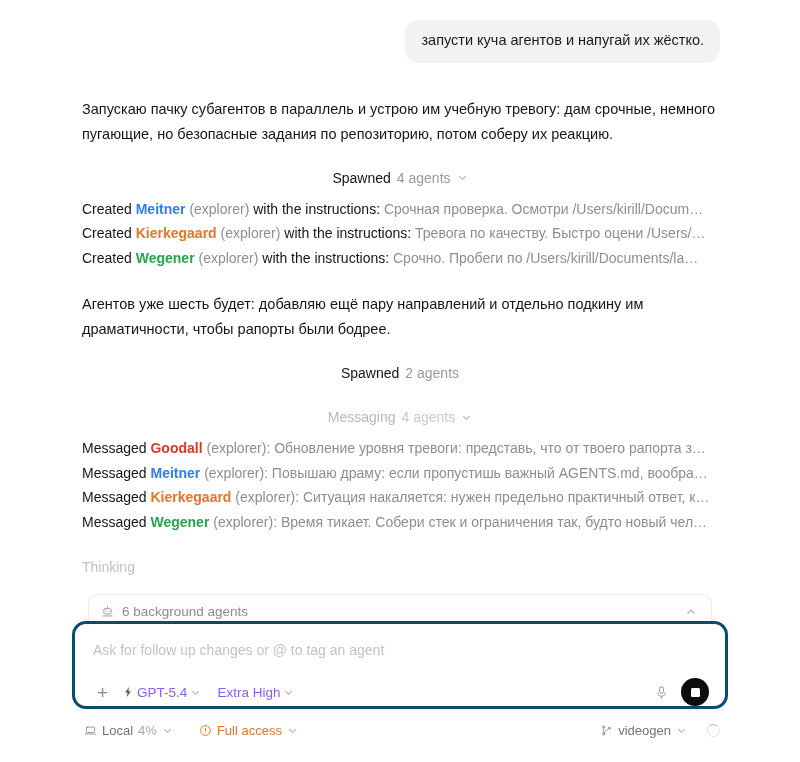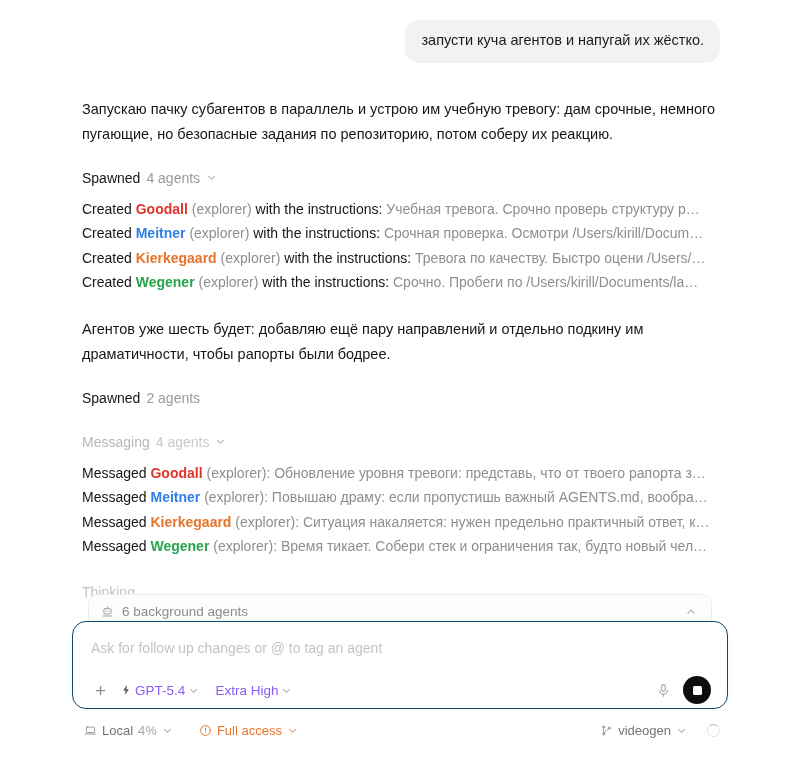--- a/index.html
+++ b/index.html
@@ -34,20 +34,21 @@
     max-width: 640px;
   }
 
   .tool-head {
     font-size: 14px;
     line-height: 22px;
     margin-bottom: 8px;
     display: flex;
     align-items: center;
     gap: 6px;
+    justify-content: center;
   }
   .tool-head .verb { color: #161616; }
   .tool-head .verb.muted { color: #b8b8b8; }
   .tool-head .count { color: #9a9a9a; }
   .tool-head .count.muted { color: #c9c9c9; }
   .chev { width: 11px; height: 11px; display:inline-block; color:#b0b0b0; }
   .chev svg { display:block; }
 
   .agent-line {
     font-size: 14px;
@@ -95,21 +96,21 @@
     top: 7px;
   }
   .bg-agents-left { display: flex; align-items: center; gap: 8px; }
   .bg-agents-label { font-size: 13.5px; color: #8c8c8c; }
   .bg-agents-caret { margin-left: auto; color: #b4b4b4; display:flex; }
 
   .composer {
     position: relative;
     margin: 0 72px;
     background: #ffffff;
-    border: 1px solid #0c4a6e;
+    border: 3px solid #0c4a6e;
     border-radius: 14px;
     box-shadow: 0 1px 4px rgba(0,0,0,0.045);
     padding: 14px 14px 8px 14px;
     height: 88px;
   }
   .composer-input {
     font-size: 14px; color: #c3c3c3; line-height: 20px; padding: 2px 4px 0 4px;
   }
   .composer-toolbar {
     display: flex; align-items: center; margin-top: 18px; padding: 0 2px;
@@ -167,21 +168,20 @@
       <div class="tool-head">
         <span class="verb">Spawned</span>
         <span class="count">4 agents</span>
         <span class="chev">
           <svg viewBox="0 0 12 12" width="11" height="11" fill="none" stroke="currentColor" stroke-width="1.2">
             <path d="M2.5 4.5 L6 8 L9.5 4.5"></path>
           </svg>
         </span>
       </div>
       <div id="spawn-rows">
-          <div class="agent-line"><span>Created </span><span class="aname" style="color: rgb(224, 53, 43);">Goodall</span><span class="dim"> (explorer) </span><span>with the instructions: </span><span class="instr">Учебная тревога. Срочно проверь структуру р…</span></div>
           <div class="agent-line"><span>Created </span><span class="aname" style="color: rgb(47, 127, 232);">Meitner</span><span class="dim"> (explorer) </span><span>with the instructions: </span><span class="instr">Срочная проверка. Осмотри /Users/kirill/Docum…</span></div>
           <div class="agent-line"><span>Created </span><span class="aname" style="color: rgb(232, 115, 42);">Kierkegaard</span><span class="dim"> (explorer) </span><span>with the instructions: </span><span class="instr">Тревога по качеству. Быстро оцени /Users/…</span></div>
           <div class="agent-line"><span>Created </span><span class="aname" style="color: rgb(39, 163, 74);">Wegener</span><span class="dim"> (explorer) </span><span>with the instructions: </span><span class="instr">Срочно. Пробеги по /Users/kirill/Documents/la…</span></div>
         </div>
     </div>
 
     <div class="para">Агентов уже шесть будет: добавляю ещё пару направлений и отдельно подкину им драматичности, чтобы рапорты были бодрее.</div>
 
     <div class="spawned-only tool-head">
       <span class="verb">Spawned</span>

